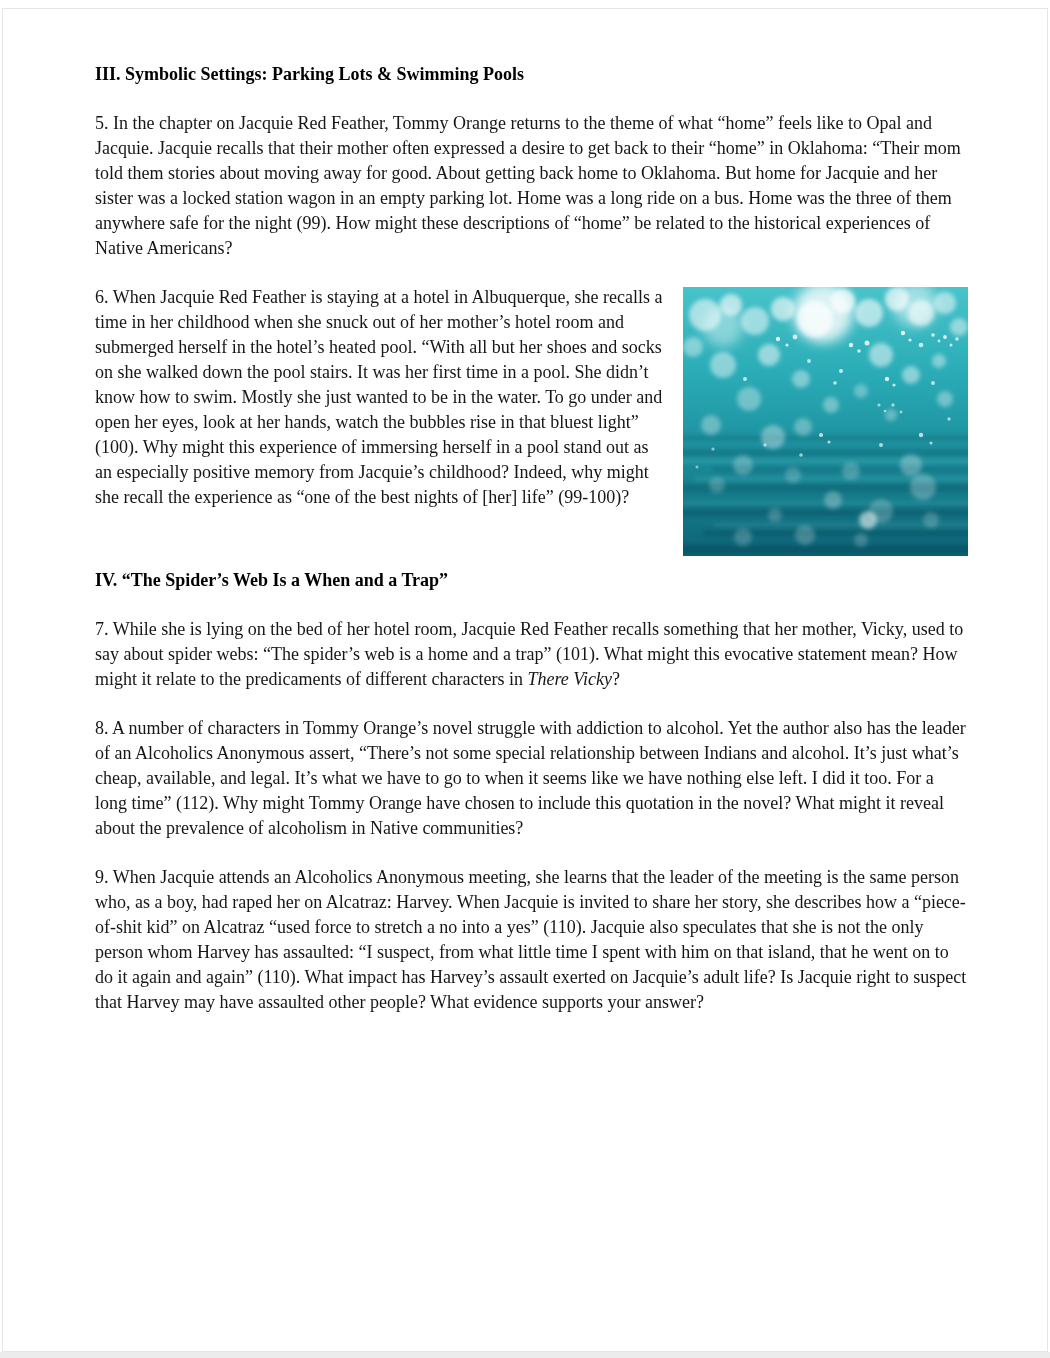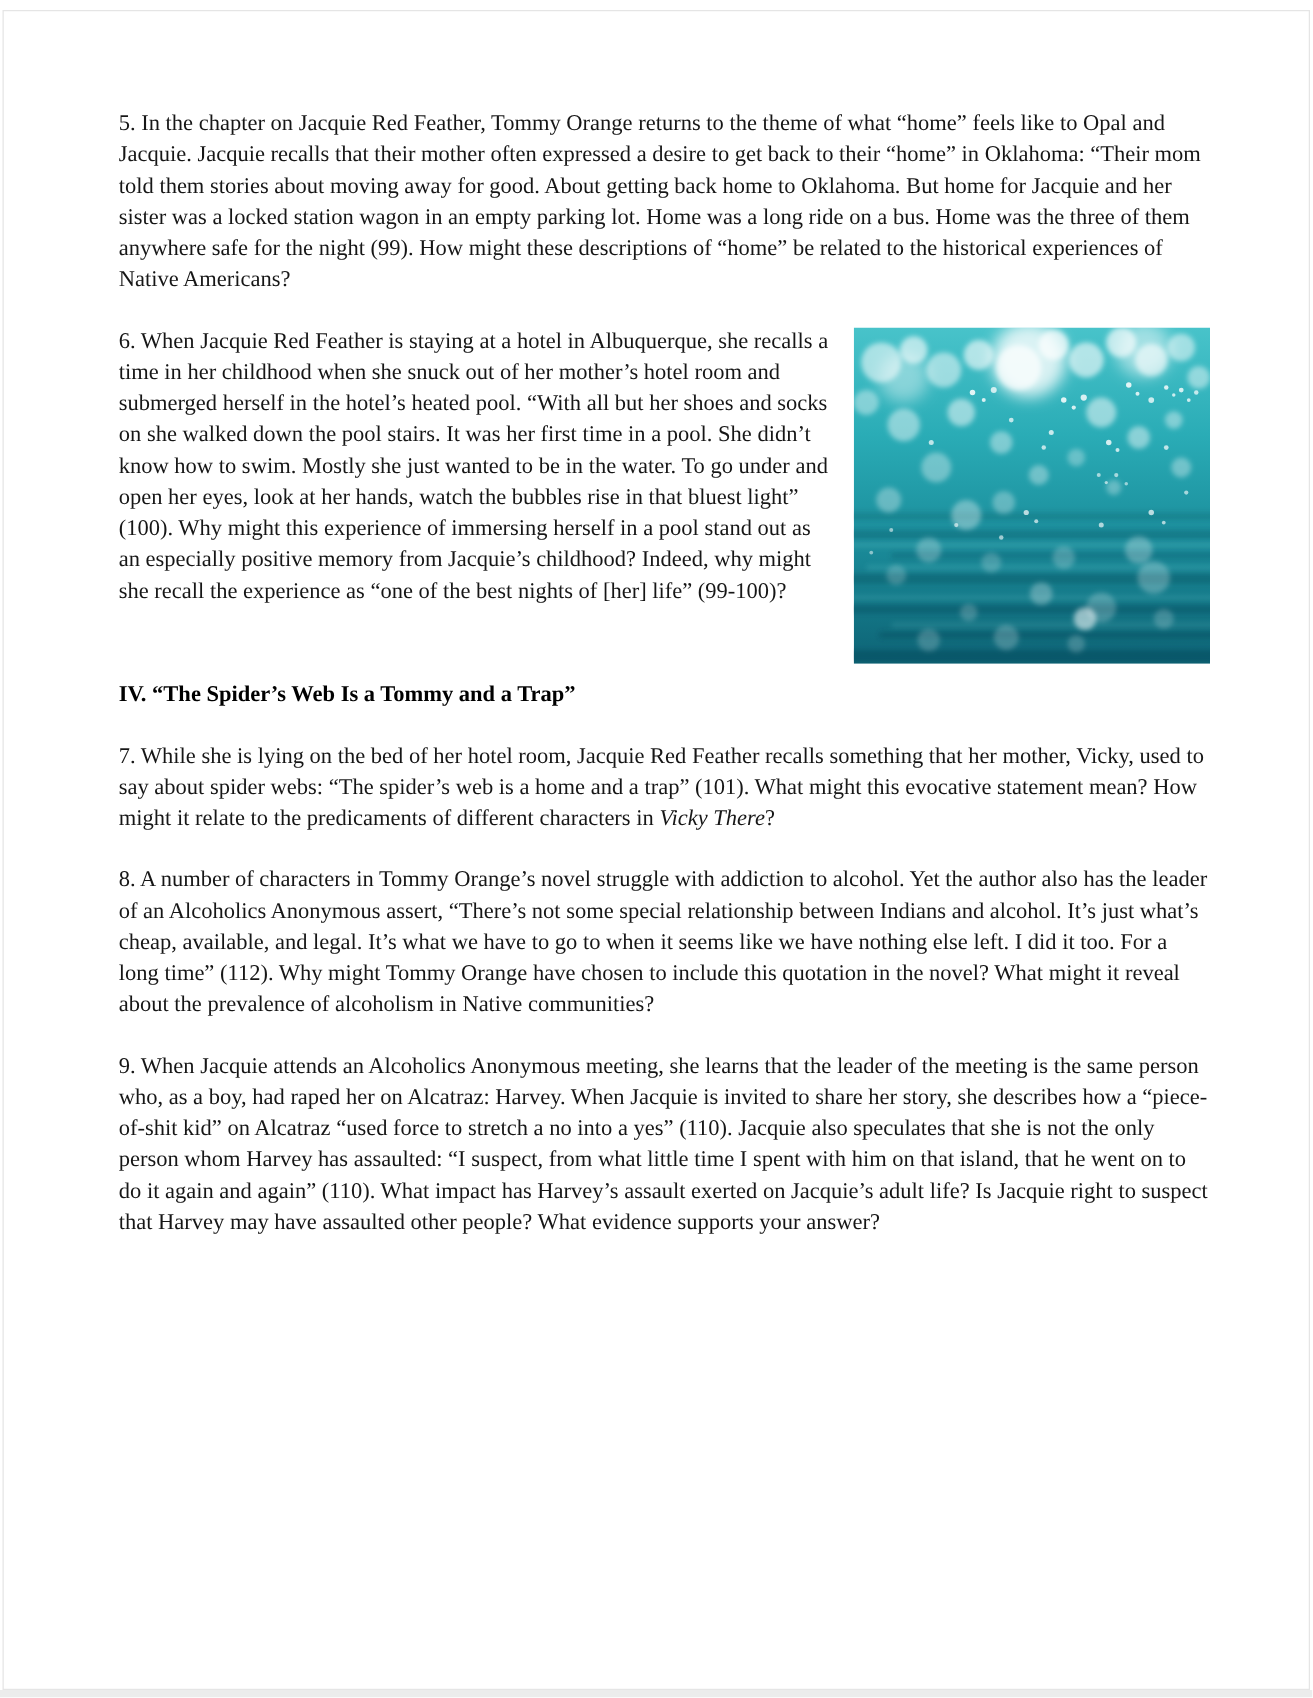--- a/index.html
+++ b/index.html
@@ -61,20 +61,21 @@
   .photo-wrap svg { display: block; }
   em.book-title { font-style: italic; }
 </style>
 </head>
 <body>
 
 <div class="page-frame">
   <div class="doc">
 
     <div class="section">
+      <div class="section-heading">III. Symbolic Settings: Parking Lots &amp; Swimming Pools</div>
       <p>5. In the chapter on Jacquie Red Feather, Tommy Orange returns to the theme of what “home” feels like to Opal and Jacquie. Jacquie recalls that their mother often expressed a desire to get back to their “home” in Oklahoma: “Their mom told them stories about moving away for good. About getting back home to Oklahoma. But home for Jacquie and her sister was a locked station wagon in an empty parking lot. Home was a long ride on a bus. Home was the three of them anywhere safe for the night (99). How might these descriptions of “home” be related to the historical experiences of Native Americans?</p>
       <p>
         <span class="photo-wrap" role="img" aria-label="Underwater view of bright teal water with white bubbles and foam rising toward the surface">
           <svg width="285" height="269" viewBox="0 0 285 269" xmlns="http://www.w3.org/2000/svg" aria-hidden="true">
             <defs>
               <linearGradient id="wg" x1="0" y1="0" x2="0" y2="1">
                 <stop offset="0" stop-color="#48c3ca"></stop>
                 <stop offset="0.32" stop-color="#2aacb6"></stop>
                 <stop offset="0.62" stop-color="#1b8e9c"></stop>
                 <stop offset="1" stop-color="#0d6375"></stop>
@@ -186,22 +187,22 @@
               <circle cx="210" cy="118" r="1.7" opacity="0.6"></circle>
               <circle cx="218" cy="125" r="1.4" opacity="0.55"></circle>
             </g>
           </svg>
         </span>
         <span>6. When Jacquie Red Feather is staying at a hotel in Albuquerque, she recalls a time in her childhood when she snuck out of her mother’s hotel room and submerged herself in the hotel’s heated pool. “With all but her shoes and socks on she walked down the pool stairs. It was her first time in a pool. She didn’t know how to swim. Mostly she just wanted to be in the water. To go under and open her eyes, look at her hands, watch the bubbles rise in that bluest light” (100). Why might this experience of immersing herself in a pool stand out as an especially positive memory from Jacquie’s childhood? Indeed, why might she recall the experience as “one of the best nights of [her] life” (99-100)?</span>
       </p>
     </div>
 
     <div class="section">
-      <div class="section-heading">IV. “The Spider’s Web Is a Tommy and a Trap”</div>
-      <p><span>7. While she is lying on the bed of her hotel room, Jacquie Red Feather recalls something that her mother, Vicky, used to say about spider webs: “The spider’s web is a home and a trap” (101). What might this evocative statement mean? How might it relate to the predicaments of different characters in </span><em class="book-title">Vicky There</em><span>?</span></p>
+      <div class="section-heading">IV. “The Spider’s Web Is a When and a Trap”</div>
+      <p><span>7. While she is lying on the bed of her hotel room, Jacquie Red Feather recalls something that her mother, Vicky, used to say about spider webs: “The spider’s web is a home and a trap” (101). What might this evocative statement mean? How might it relate to the predicaments of different characters in </span><em class="book-title">There Vicky</em><span>?</span></p>
       <p>8. A number of characters in Tommy Orange’s novel struggle with addiction to alcohol. Yet the author also has the leader of an Alcoholics Anonymous assert, “There’s not some special relationship between Indians and alcohol. It’s just what’s cheap, available, and legal. It’s what we have to go to when it seems like we have nothing else left. I did it too. For a long time” (112). Why might Tommy Orange have chosen to include this quotation in the novel? What might it reveal about the prevalence of alcoholism in Native communities?</p>
     </div>
 
     <div class="section">
       <p>9. When Jacquie attends an Alcoholics Anonymous meeting, she learns that the leader of the meeting is the same person who, as a boy, had raped her on Alcatraz: Harvey. When Jacquie is invited to share her story, she describes how a “piece-of-shit kid” on Alcatraz “used force to stretch a no into a yes” (110). Jacquie also speculates that she is not the only person whom Harvey has assaulted: “I suspect, from what little time I spent with him on that island, that he went on to do it again and again” (110). What impact has Harvey’s assault exerted on Jacquie’s adult life? Is Jacquie right to suspect that Harvey may have assaulted other people? What evidence supports your answer?</p>
     </div>
 
   </div>
 </div>
 <div class="bottom-strip"></div>

